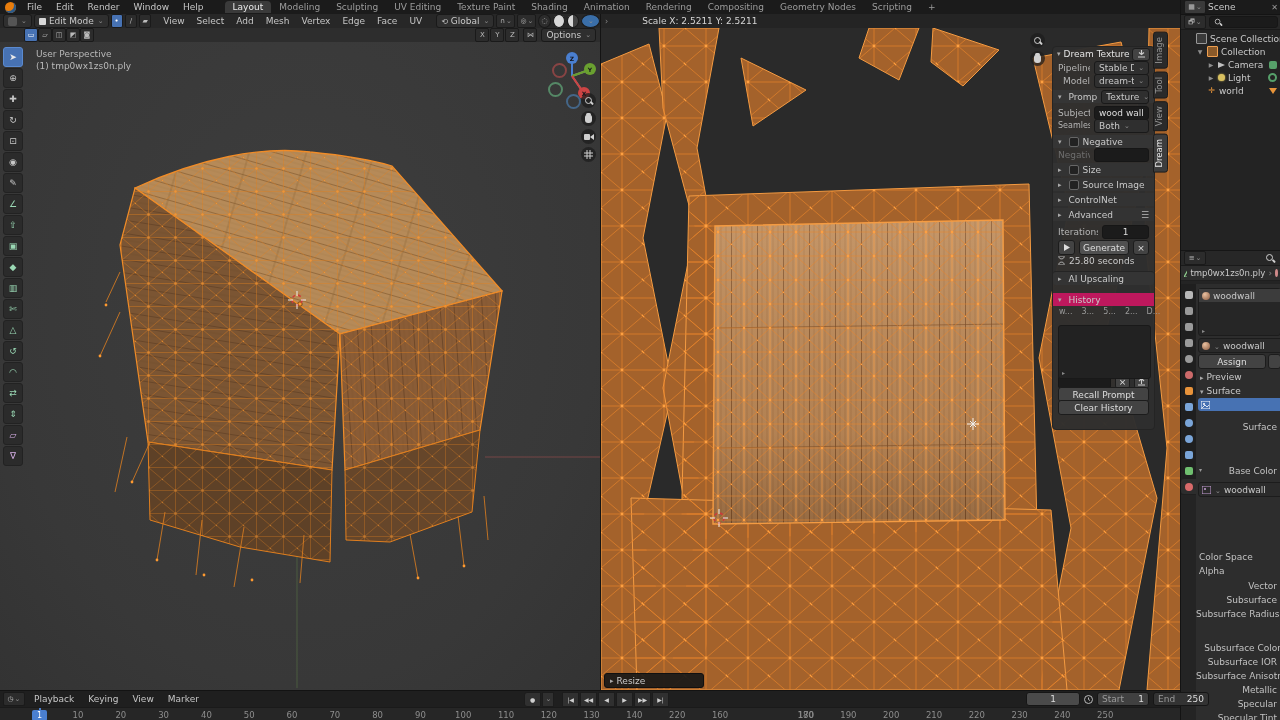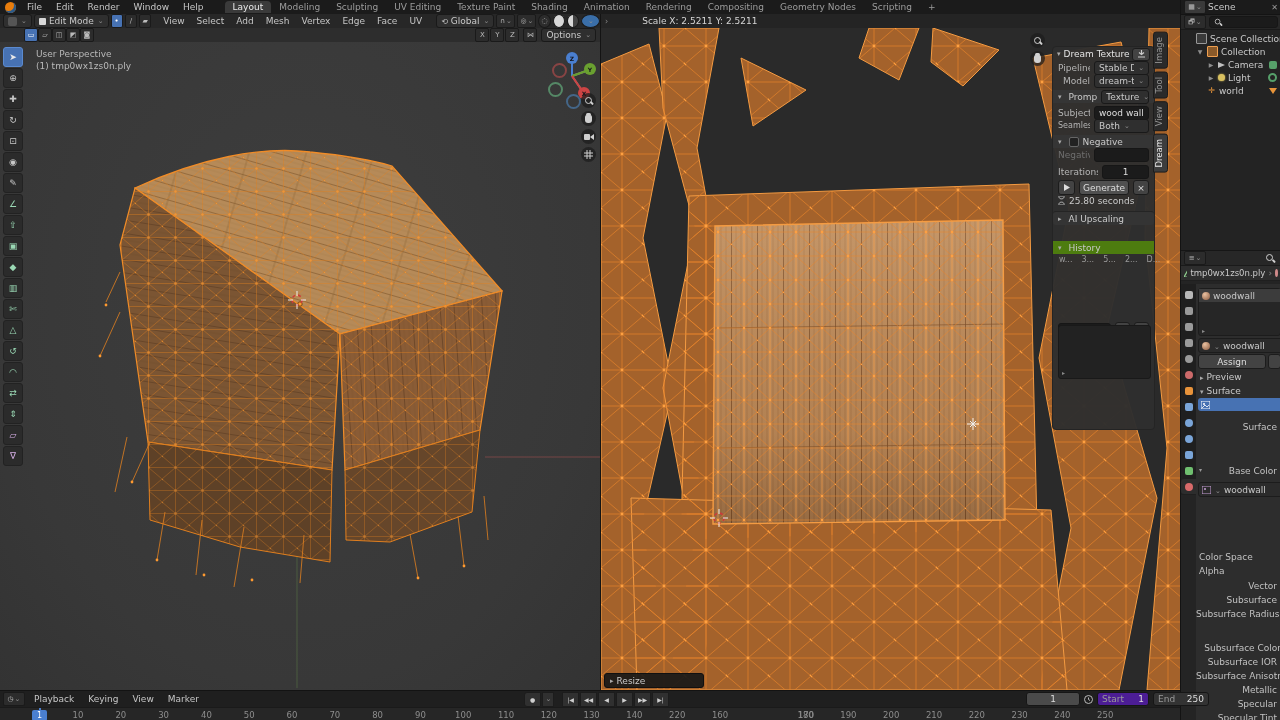--- a/index.html
+++ b/index.html
@@ -426,20 +426,42 @@
           </span>
       </div>
       <div class="prow carr open" style="background:#353535;margin-top:3px">
         <span class="cbox"></span>
         <span>Negative</span>
       </div>
       <div class="prow">
         <span class="plab" style="color:#6e6e6e">Negative ...</span>
         <span class="field pwid"></span>
       </div>
+      <div>
+        <div class="prow carr" style="background:#333;margin-top:2px">
+            <span class="cbox"></span>
+            <span>Size</span>
+
+          </div>
+          <div class="prow carr" style="background:#333;margin-top:2px">
+            <span class="cbox"></span>
+            <span>Source Image</span>
+
+          </div>
+          <div class="prow carr" style="background:#333;margin-top:2px">
+
+            <span>ControlNet</span>
+
+          </div>
+          <div class="prow carr" style="background:#333;margin-top:2px">
+
+            <span>Advanced</span>
+            <span style="margin-left:auto;color:#bbb">☰</span>
+          </div>
+      </div>
       <div class="prow" style="margin-top:4px">
         <span class="plab" style="width:40px">Iterations</span>
         <span class="field pwid" style="justify-content:center">
             <span>1</span>
           </span>
       </div>
       <div class="prow" style="margin-top:3px">
         <span class="btn" style="width:15px">
             <svg width="6" height="7">
               <path d="M0 0l6 3.5L0 7z" fill="#ddd"></path>
@@ -452,21 +474,21 @@
       </div>
       <div class="prow">
         <svg width="7" height="9">
             <path d="M0 0h7M0 9h7M1 1c0 2.5 5 2.5 5 0M1 8c0-2.5 5-2.5 5 0" stroke="#bbb" fill="none" stroke-width="1"></path>
           </svg>
         <span>25.80 seconds</span>
       </div>
       <div class="prow carr" style="background:#343434;border-top:1px solid #242424;border-radius:3px;margin-top:4px">
         <span>AI Upscaling</span>
       </div>
-      <div class="prow carr open" style="background:#4d7c0f;margin-top:16px">
+      <div class="prow carr open" style="background:#be185d;margin-top:8px">
         <span>History</span>
       </div>
       <div class="bar" style="padding:0 6px;gap:9px;height:11px;color:#9a9a9a;font-size:8px">
         <span>w...</span>
           <span>3...</span>
           <span>5...</span>
           <span>2...</span>
           <span>D...</span>
       </div>
       <div class="abs" style="left:5px;top:278px;width:91px;height:52px;background:#222;border:1px solid #191919;border-radius:3px">
@@ -686,21 +708,21 @@
         </span>
       </div>
       <div class="bar" style="position:absolute;left:1026px;gap:4px">
         <span class="field" style="width:44px;justify-content:center;background:#4a4a4a">
             <span>1</span>
           </span>
         <svg width="9" height="9">
             <circle cx="4.5" cy="4.5" r="4" fill="none" stroke="#bbb" stroke-width="1"></circle>
             <path d="M4.5 2.5v2l1.5 1" stroke="#bbb" fill="none" stroke-width="1"></path>
           </svg>
-        <span class="field" style="width:42px;background:#4c1d95;justify-content:space-between">
+        <span class="field" style="width:42px;background:#404040;justify-content:space-between">
             <span style="color:#9a9a9a">Start</span>
             <span>1</span>
           </span>
         <span class="field" style="width:46px;background:#333;justify-content:space-between">
             <span style="color:#9a9a9a">End</span>
             <span>250</span>
           </span>
       </div>
     </div>
     <div class="abs" style="left:0;top:16px;width:1180px;height:14px;background:#262626;border-top:1px solid #1a1a1a">

